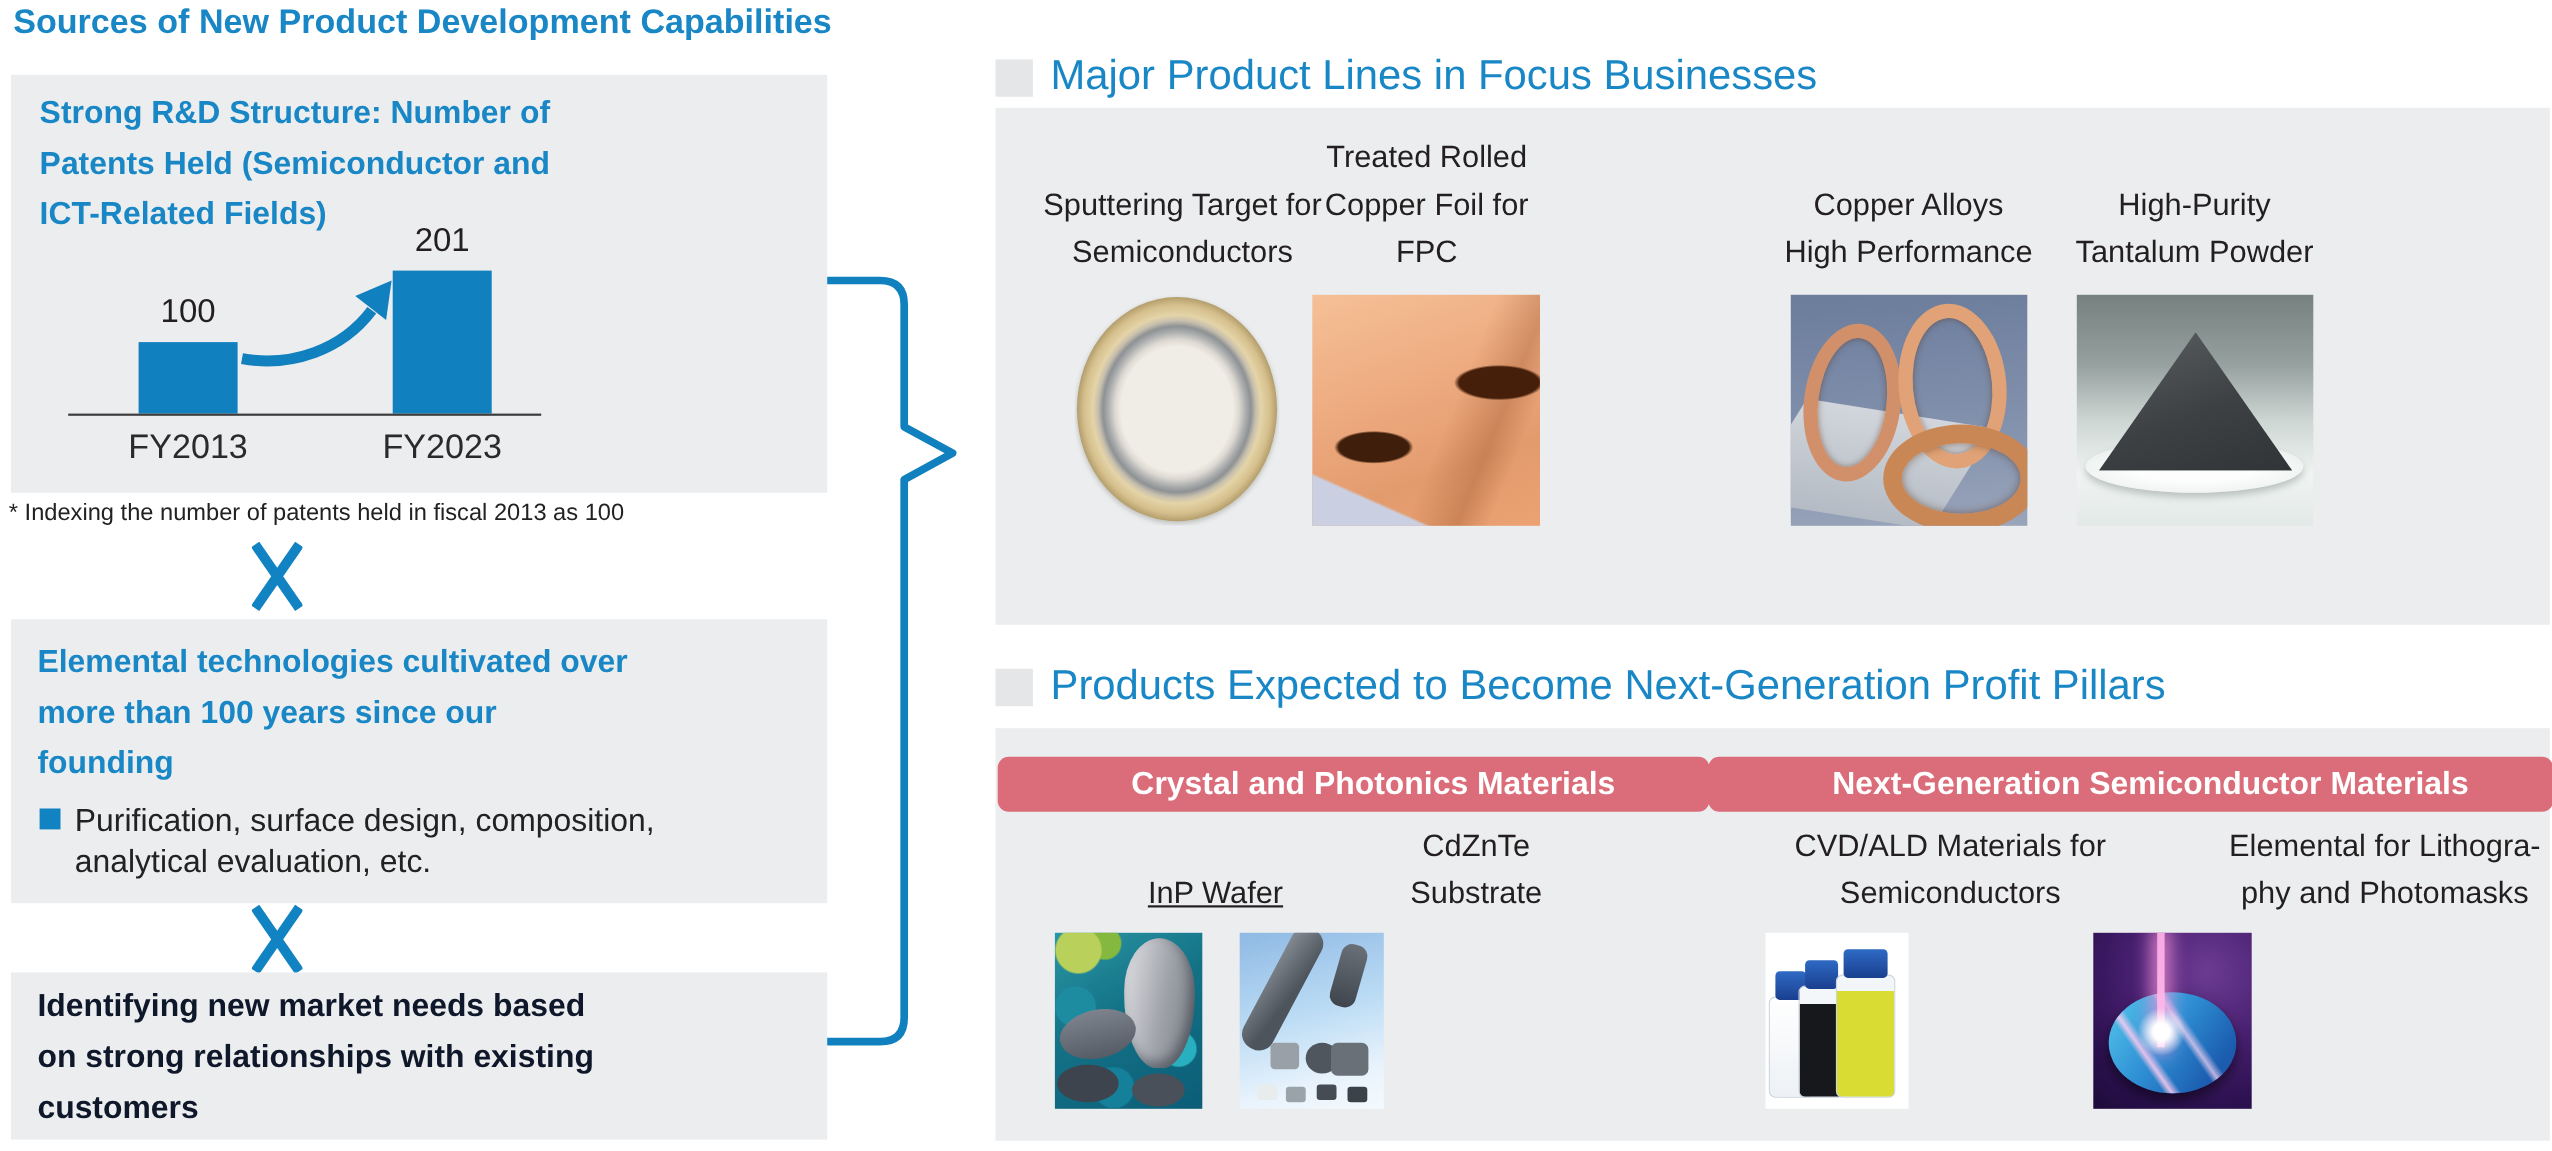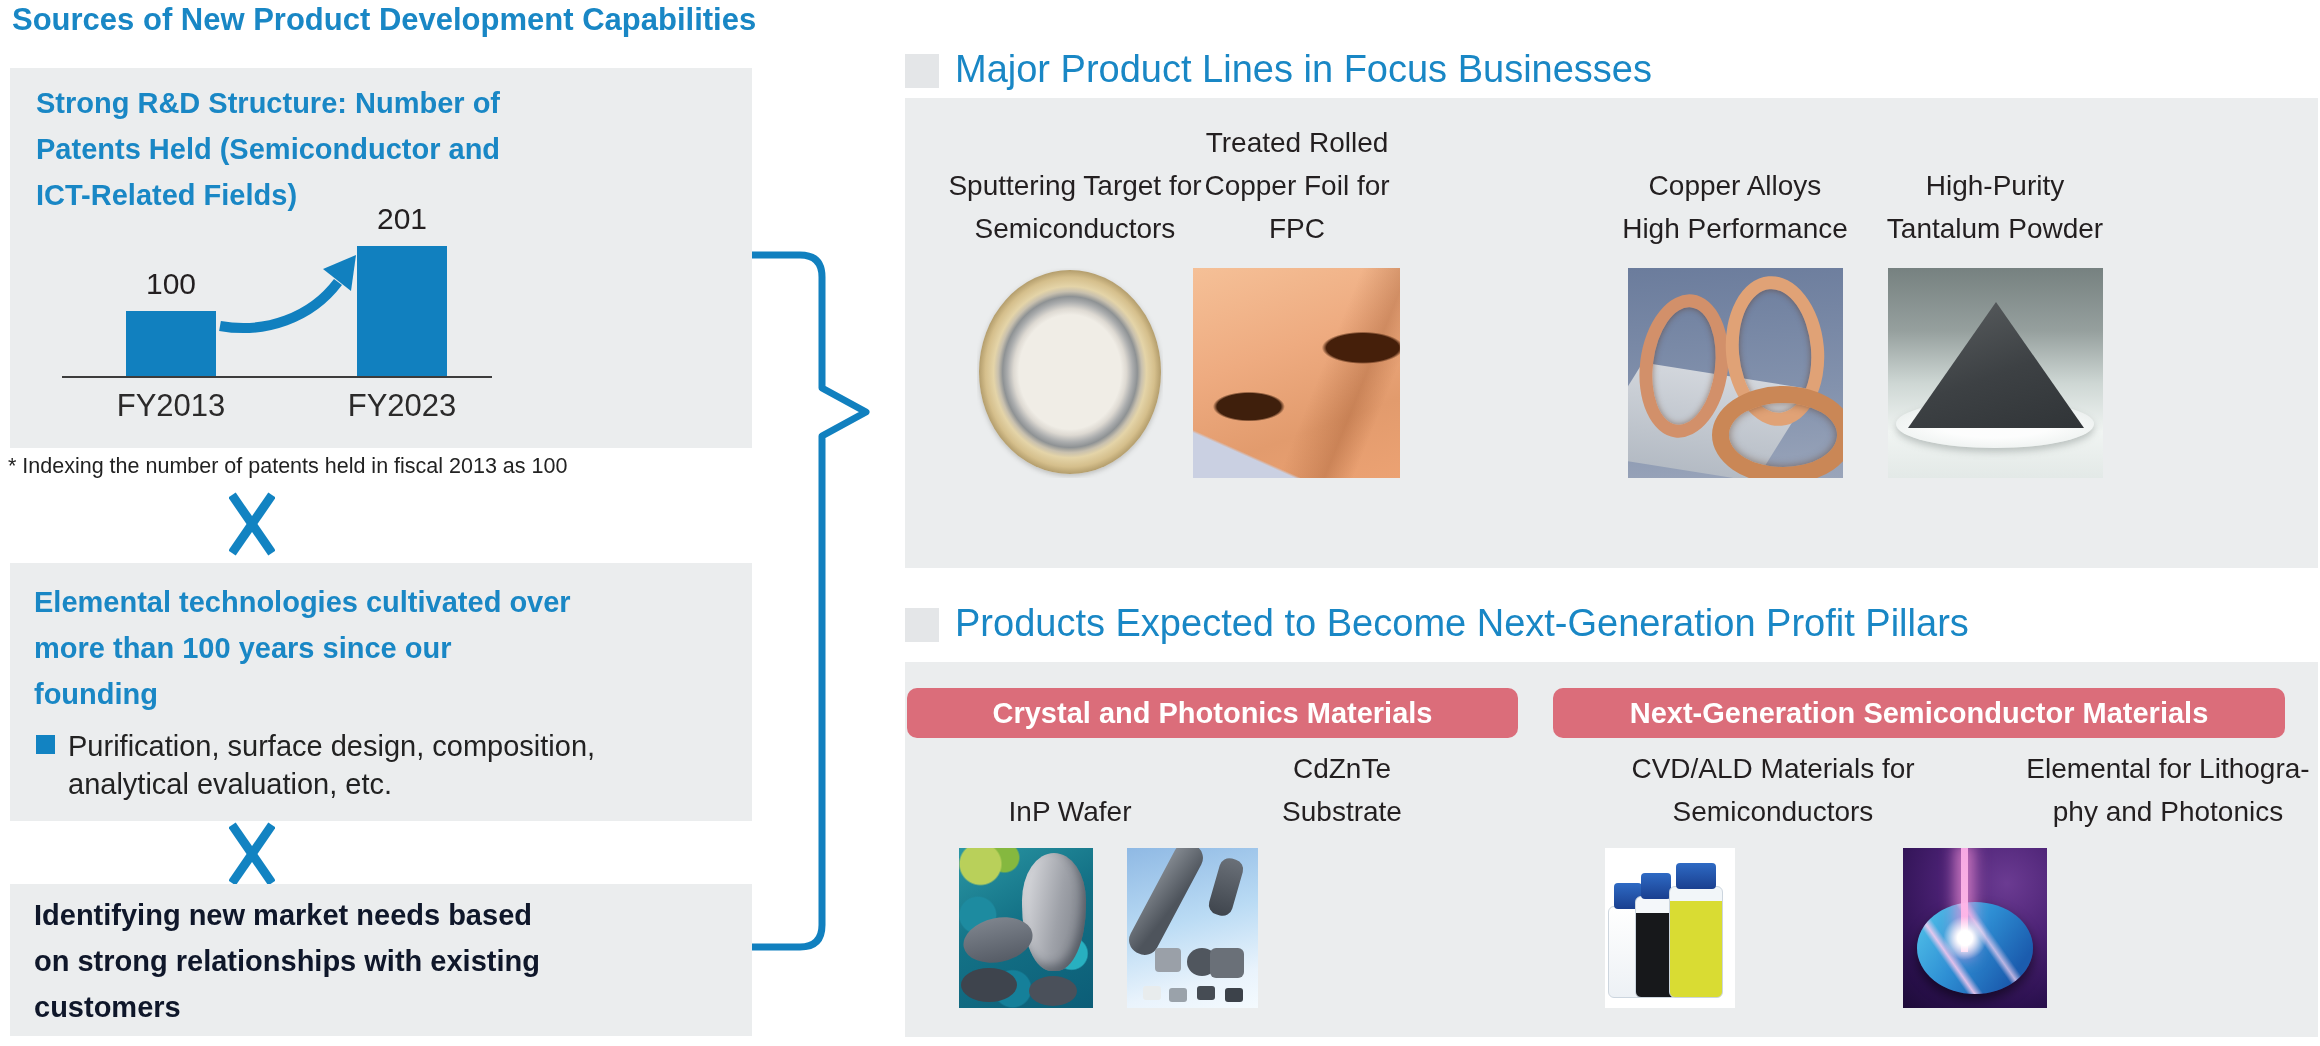--- a/index.html
+++ b/index.html
@@ -47,21 +47,21 @@
 
   .panel{position:absolute;left:905px;width:1413px;background:#ebedee;}
   #panel-1{top:98px;height:470px;}
   #panel-2{top:662px;height:375px;}
 
   .p-label{position:absolute;text-align:center;font-size:28px;color:#231f20;line-height:43px;}
   #panel-1 .p-label{bottom:318px;margin-top:32px;}
   #panel-2 .p-label{bottom:204px;}
   #lbl-f0{left:20px;width:300px;} #lbl-f1{left:292px;width:200px;}
   #lbl-f2{left:700px;width:260px;} #lbl-f3{left:960px;width:260px;}
-  #lbl-n0{left:65px;width:200px;} #lbl-n1{left:337px;width:200px;}
+  #lbl-n0{left:100px;width:200px;text-decoration:underline;} #lbl-n1{left:337px;width:200px;}
   #lbl-n2{left:688px;width:360px;} #lbl-n3{left:1118px;width:290px;}
 
   .photo{position:absolute;overflow:hidden;}
   #panel-1 .photo{top:170px;height:210px;}
   #panel-2 .photo{top:186px;height:160px;}
 
   
   #photo-sputter{left:72px;width:186px;background:transparent;}
   #photo-sputter .disc{position:absolute;left:2px;top:2px;width:182px;height:204px;border-radius:50%;
     background:radial-gradient(closest-side,#f0ede6 0 56%,#ddd9d2 62%,#aaacad 69%,#8e9294 74%,#c8c0ae 79%,#e4d4a8 84%,#d5bf8c 93%,#b39d6c 100%);
@@ -113,21 +113,21 @@
   #photo-cvd .b1{left:3px;width:38px;height:90px;background:linear-gradient(#ffffff,#edf1f5);}
   #photo-cvd .b2{left:30px;width:40px;height:100px;background:linear-gradient(#f4f7fa 0 16%,#17181b 16%);}
   #photo-cvd .b3{left:64px;width:52px;height:110px;background:linear-gradient(#f2f6f9 0 13%,#d9dc33 13%);}
   
   #photo-litho{left:998px;width:144px;background:radial-gradient(circle at 72% 22%,#6b3b92 0%,#4a2173 40%,#2c1150 75%,#1d0b38 100%);}
   #photo-litho .wafer{position:absolute;left:14px;bottom:14px;width:116px;height:92px;border-radius:50%;background:linear-gradient(125deg,#56c8ec 0%,#2e8fd4 45%,#1b5cae 82%);box-shadow:0 6px 12px rgba(0,0,0,.55);overflow:hidden;}
   #photo-litho .wafer::before{content:"";position:absolute;inset:0;background:linear-gradient(55deg,rgba(255,255,255,0) 28%,rgba(255,205,240,.85) 32%,rgba(255,255,255,0) 37%,rgba(255,255,255,0) 56%,rgba(255,215,245,.7) 60%,rgba(255,255,255,0) 65%);}
   #photo-litho .beam{position:absolute;left:58px;top:0;width:7px;height:104px;background:linear-gradient(rgba(255,175,232,.95),#ffb9e7);box-shadow:0 0 16px 5px rgba(255,150,220,.8);}
   #photo-litho .flash{position:absolute;left:40px;bottom:48px;width:44px;height:44px;background:radial-gradient(circle,#ffffff 0 24%,rgba(255,255,255,0) 70%);}
 
-  .pill{position:absolute;top:26px;height:50px;border-radius:10px;background:#db6d7a;color:#fff;font-size:29px;font-weight:bold;display:flex;align-items:center;justify-content:center;}
+  .pill{position:absolute;top:26px;height:50px;border-radius:10px;background:#db6d7a;color:#fff;font-size:29px;font-weight:bold;display:flex;align-items:center;justify-content:center;padding-left:36px;}
   #pill-0{left:2px;width:611px;}
   #pill-1{left:648px;width:732px;}
 </style>
 </head>
 <body>
 
 <div id="stage">
 
   <div class="page-title">Sources of New Product Development Capabilities</div>
 
@@ -246,21 +246,21 @@
     <div class="p-label" id="lbl-n1">
       <div>CdZnTe</div>
       <div>Substrate</div>
     </div>
     <div class="p-label" id="lbl-n2">
       <div>CVD/ALD Materials for</div>
       <div>Semiconductors</div>
     </div>
     <div class="p-label" id="lbl-n3">
       <div>Elemental for Lithogra-</div>
-      <div>phy and Photonics</div>
+      <div>phy and Photomasks</div>
     </div>
 
     <div class="photo" id="photo-inp">
       <div class="boule"></div>
       <div class="w1"></div>
       <div class="w2"></div>
       <div class="w3"></div>
     </div>
     <div class="photo" id="photo-cdznte">
       <div class="rod"></div>

